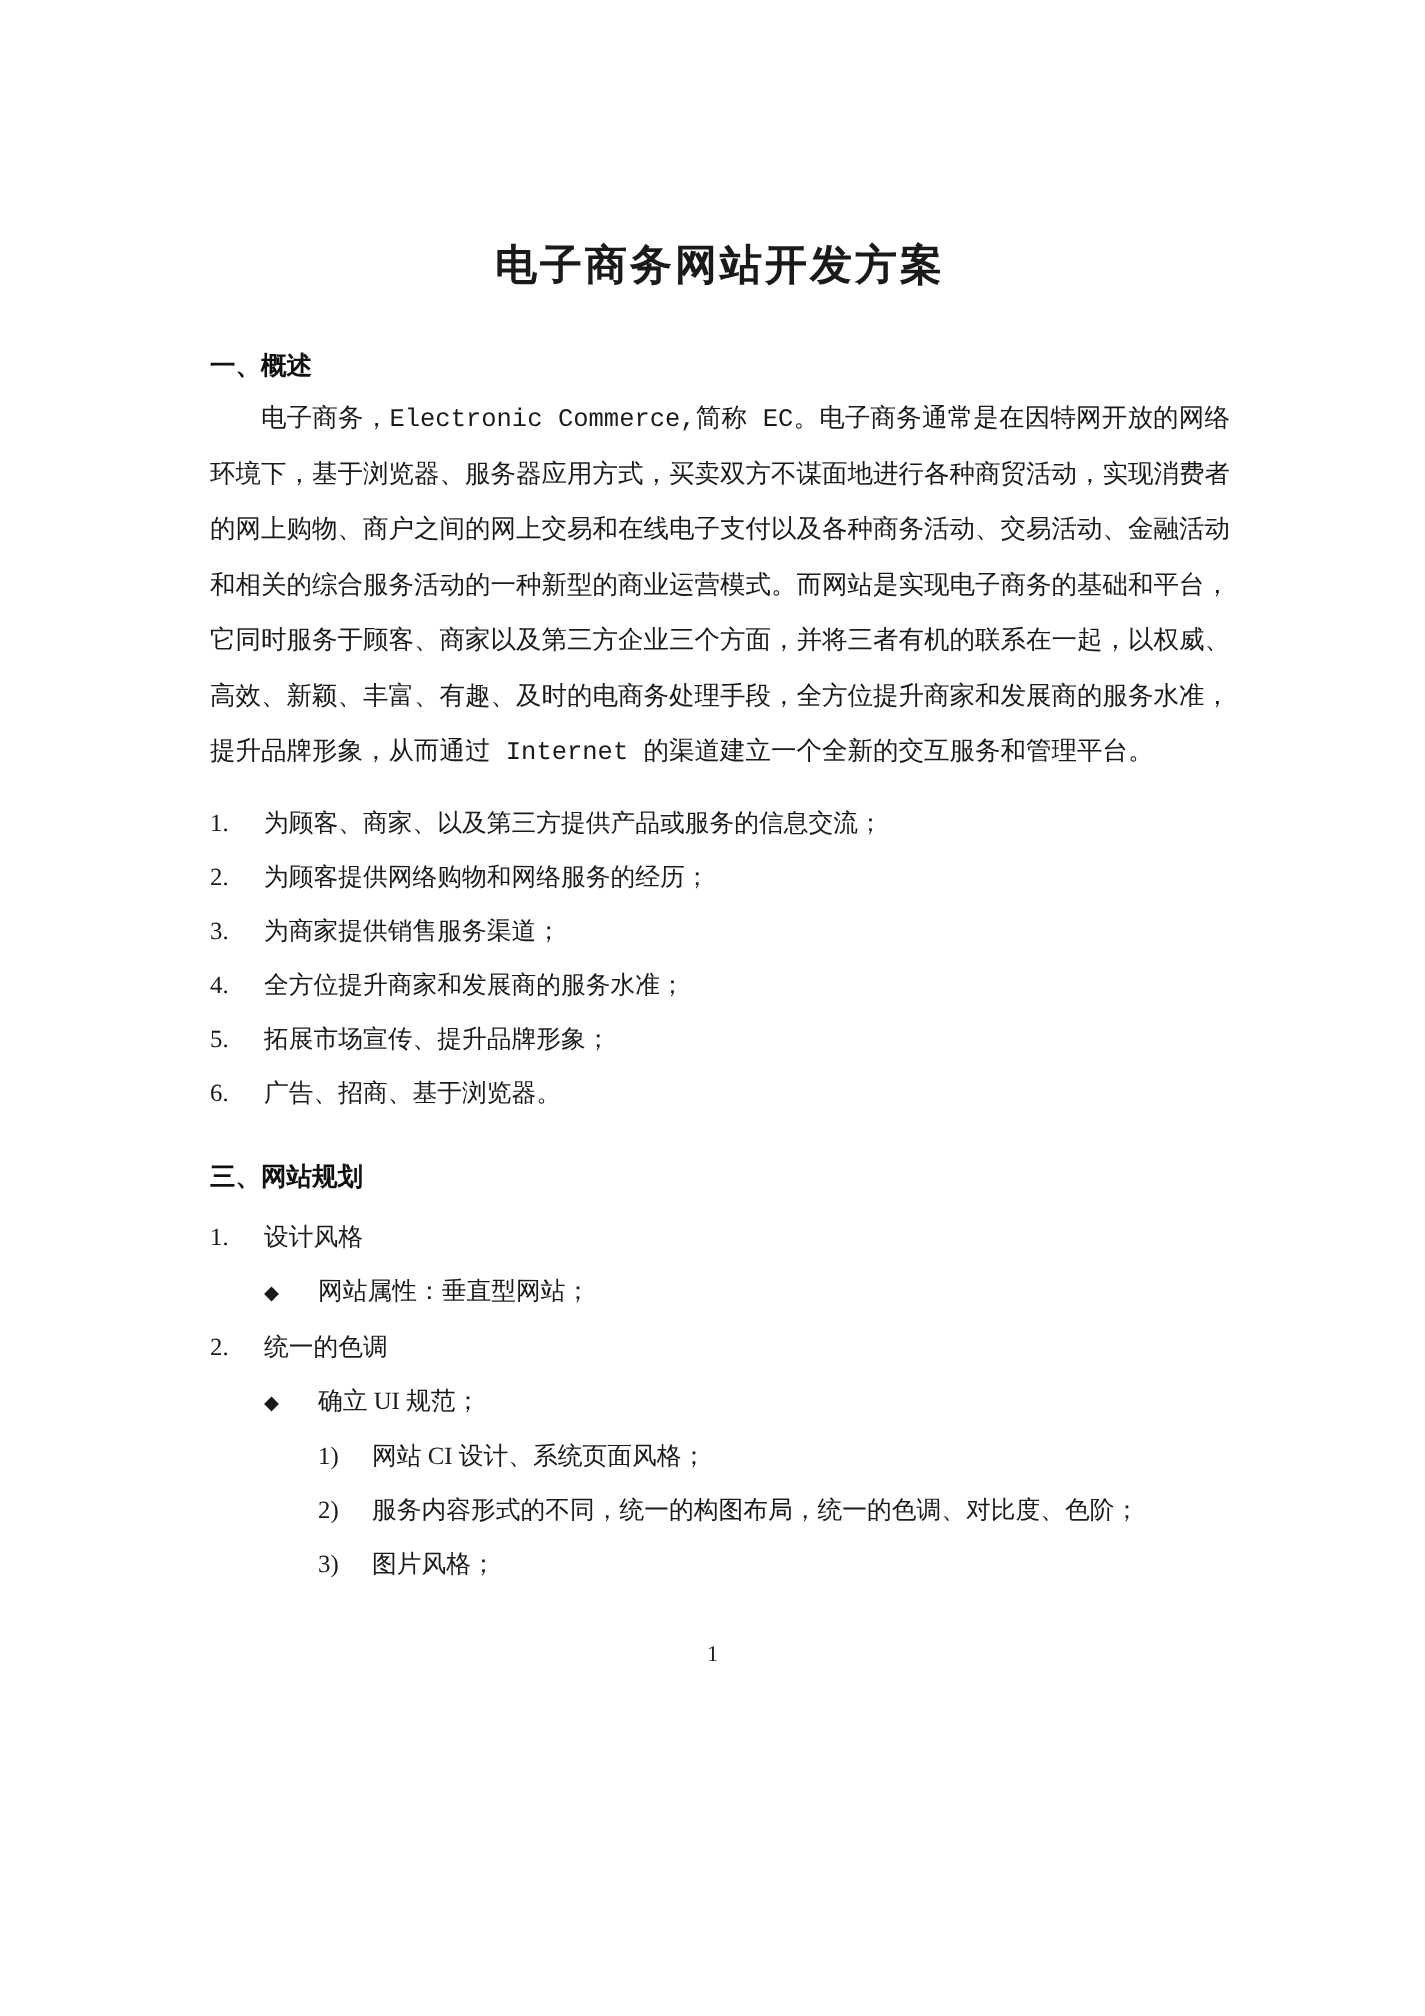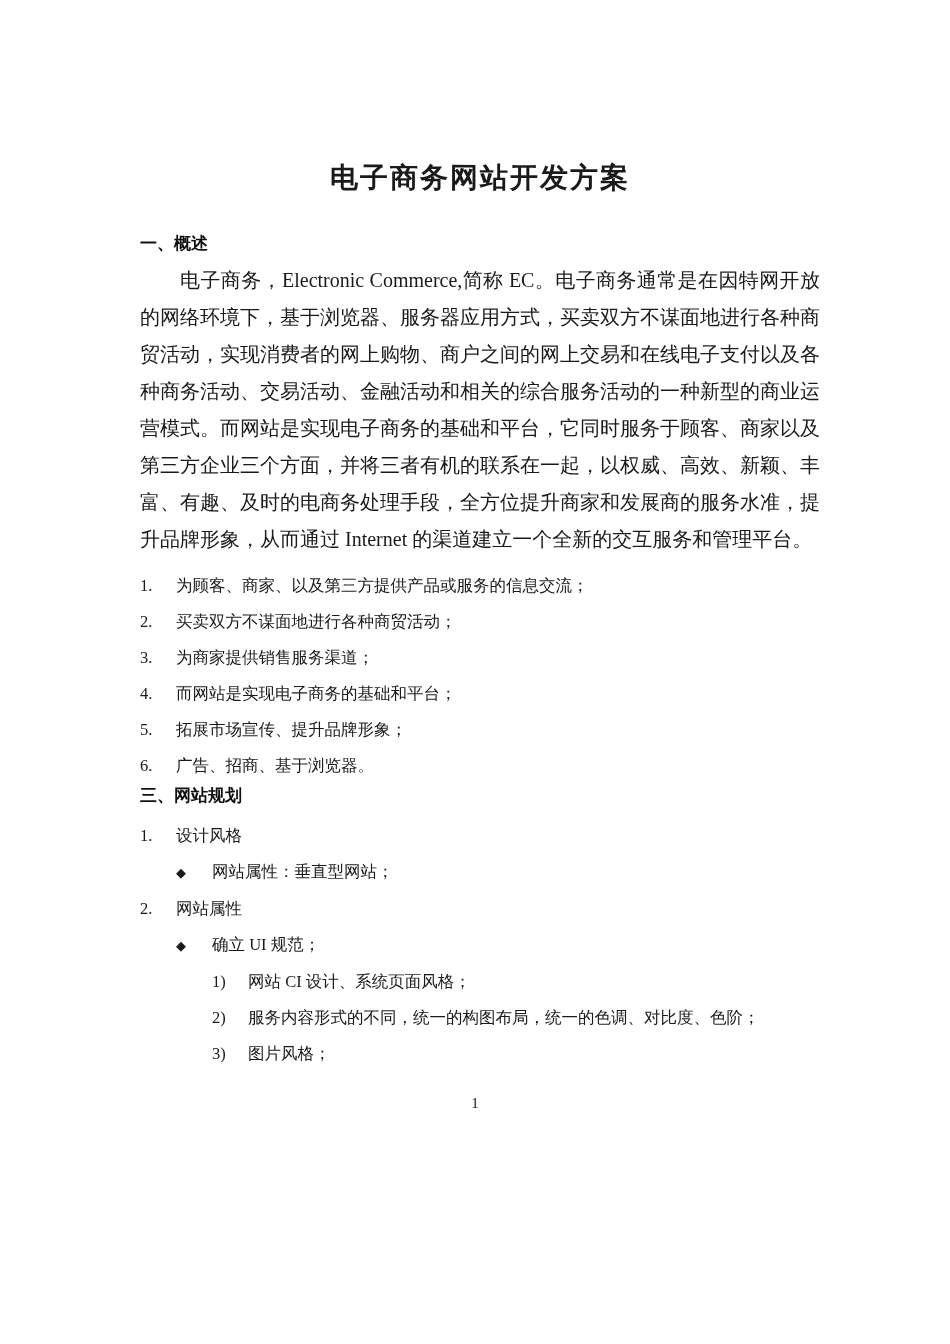--- a/index.html
+++ b/index.html
@@ -36,28 +36,29 @@
   .sec-heading {
     font-family: "Liberation Sans", "DejaVu Sans", sans-serif;
     font-size: 17px;
     line-height: 24px;
     font-weight: bold;
     margin: 0;
     color: #111;
   }
   .sec1-h { margin-top: 16px; }
   .sec2-h { margin-top: 44px; }
-  .sec3-h { }
+  .sec3-h { margin-top: 26px; }
 
   .par {
-    font-size: 20px;
+    font-size: 17px;
     line-height: 37px;
     text-align: justify;
     text-indent: 2em;
     margin: 6px 0 0 0;
+    font-family: Liberation Mono, monospace;
   }
 
   .list { margin-top: 10px; }
   .row {
     display: flex;
     align-items: baseline;
     font-size: 16.5px;
     line-height: 36px;
   }
   .row .marker { flex: 0 0 36px; }
@@ -88,29 +89,29 @@
     <h2 class="sec-heading sec1-h">一、概述</h2>
     <p class="par">电子商务，Electronic Commerce,简称 EC。电子商务通常是在因特网开放的网络环境下，基于浏览器、服务器应用方式，买卖双方不谋面地进行各种商贸活动，实现消费者的网上购物、商户之间的网上交易和在线电子支付以及各种商务活动、交易活动、金融活动和相关的综合服务活动的一种新型的商业运营模式。而网站是实现电子商务的基础和平台，它同时服务于顾客、商家以及第三方企业三个方面，并将三者有机的联系在一起，以权威、高效、新颖、丰富、有趣、及时的电商务处理手段，全方位提升商家和发展商的服务水准，提升品牌形象，从而通过 Internet 的渠道建立一个全新的交互服务和管理平台。</p>
 
     <div class="list">
       <div class="row">
         <span class="marker">1.</span>
         <span class="txt">为顾客、商家、以及第三方提供产品或服务的信息交流；</span>
       </div>
       <div class="row">
         <span class="marker">2.</span>
-        <span class="txt">买卖双方不谋面地进行各种商贸活动；</span>
+        <span class="txt">为顾客提供网络购物和网络服务的经历；</span>
       </div>
       <div class="row">
         <span class="marker">3.</span>
         <span class="txt">为商家提供销售服务渠道；</span>
       </div>
       <div class="row">
         <span class="marker">4.</span>
-        <span class="txt">而网站是实现电子商务的基础和平台；</span>
+        <span class="txt">全方位提升商家和发展商的服务水准；</span>
       </div>
       <div class="row">
         <span class="marker">5.</span>
         <span class="txt">拓展市场宣传、提升品牌形象；</span>
       </div>
       <div class="row">
         <span class="marker">6.</span>
         <span class="txt">广告、招商、基于浏览器。</span>
       </div>
     </div>
@@ -121,21 +122,21 @@
       <div class="row">
         <span class="marker">1.</span>
         <span class="txt">设计风格</span>
       </div>
       <div class="row indent1">
         <span class="marker marker-diamond">◆</span>
         <span class="txt">网站属性：垂直型网站；</span>
       </div>
       <div class="row">
         <span class="marker">2.</span>
-        <span class="txt">网站属性</span>
+        <span class="txt">统一的色调</span>
       </div>
       <div class="row indent1">
         <span class="marker marker-diamond">◆</span>
         <span class="txt">确立 UI 规范；</span>
       </div>
       <div class="row indent2">
         <span class="marker">1)</span>
         <span class="txt">网站 CI 设计、系统页面风格；</span>
       </div>
       <div class="row indent2">

